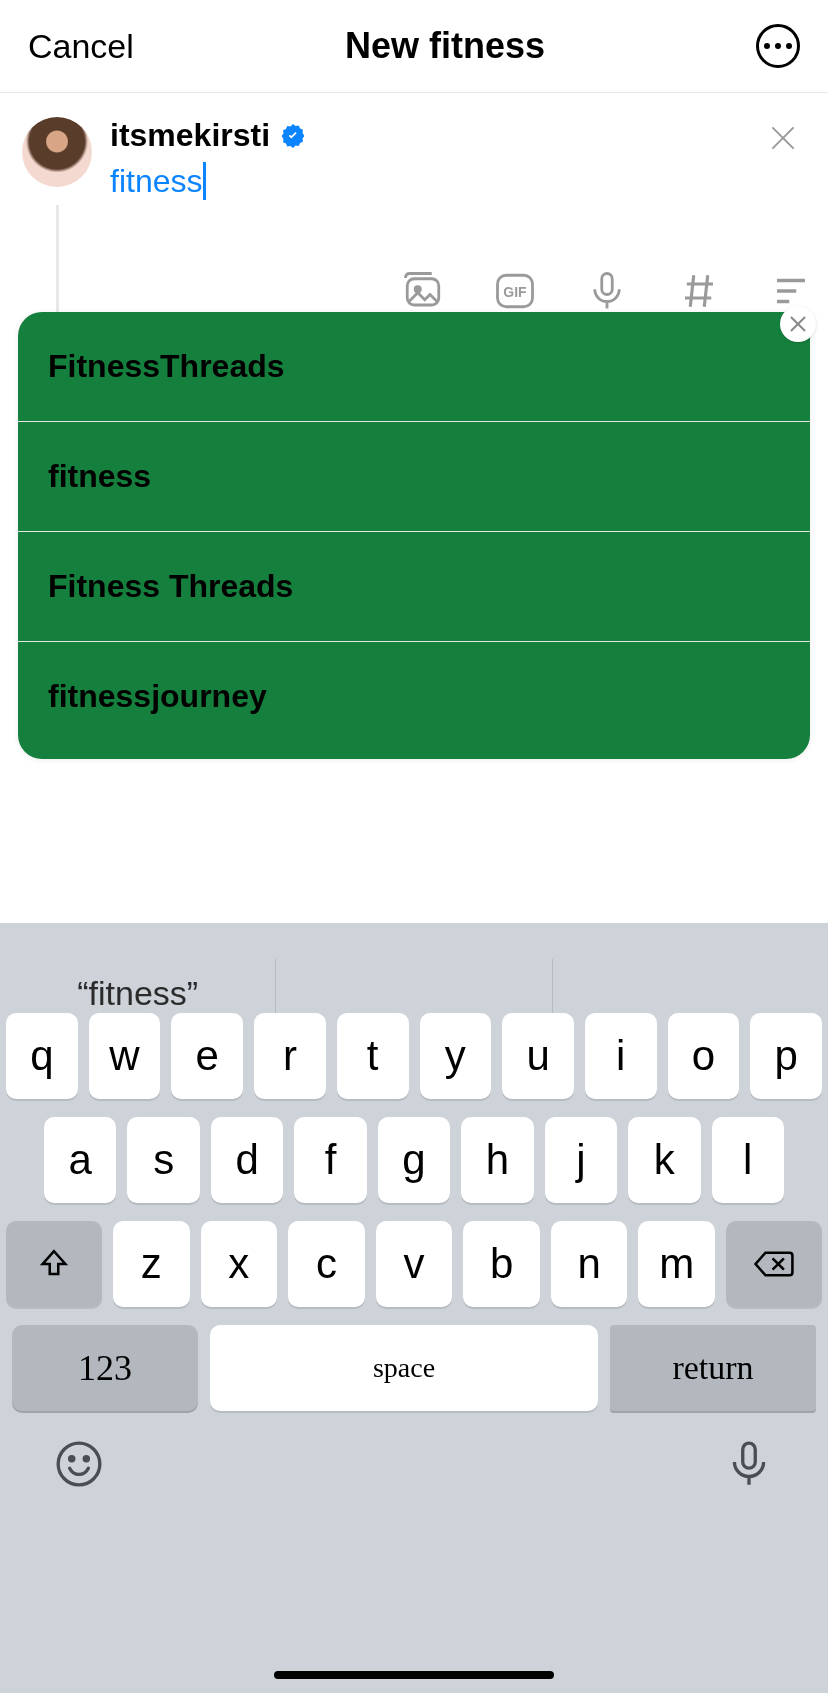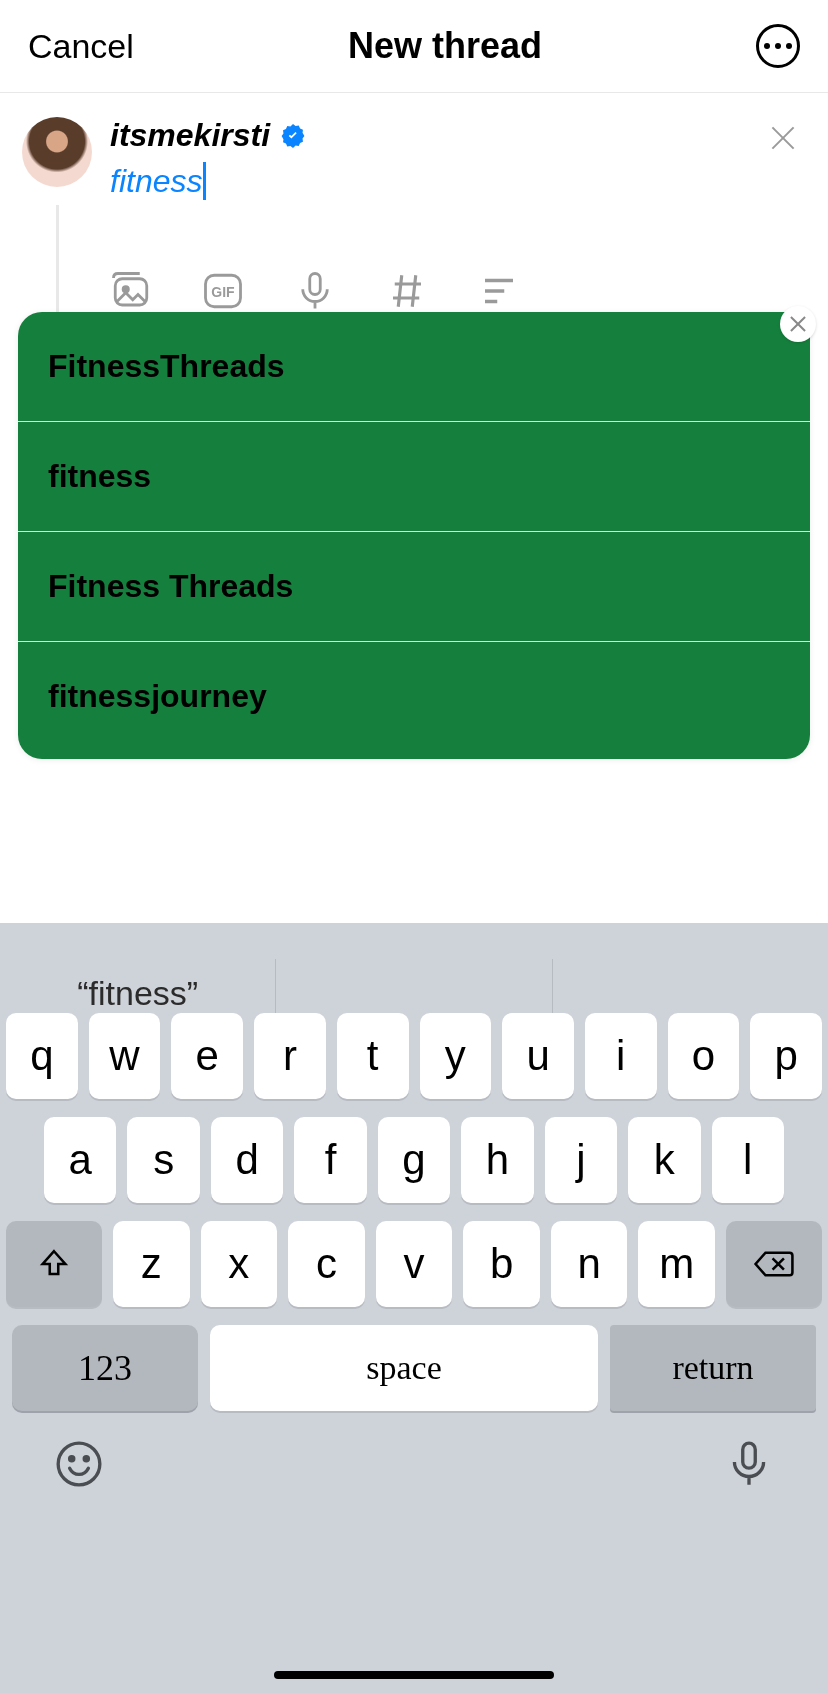--- a/index.html
+++ b/index.html
@@ -4,67 +4,67 @@
 <style>
   * { box-sizing: border-box; margin: 0; padding: 0; }
   html, body { width: 828px; height: 1693px; font-family: -apple-system, Helvetica, Arial, sans-serif; background: #fff; overflow: hidden; }
   .header { display: flex; align-items: center; justify-content: space-between; padding: 24px 28px; border-bottom: 1px solid #e8e8e8; }
   .cancel { font-size: 34px; color: #000; }
   .title { font-size: 36px; font-weight: 700; color: #000; }
   .more-btn { width: 44px; height: 44px; border: 3px solid #000; border-radius: 50%; display: flex; align-items: center; justify-content: center; gap: 5px; }
   .more-btn span { width: 6px; height: 6px; background: #000; border-radius: 50%; }
   .compose { display: flex; padding: 24px 22px 10px 22px; position: relative; }
   .avatar { width: 70px; height: 70px; border-radius: 50%; background: radial-gradient(circle at 50% 35%, #d8a587 0 18%, #5a3c2a 20% 48%, #f4d9d0 54% 100%); flex-shrink: 0; }
-  .compose-body { flex: 1; padding-left: 18px; font-style: italic; }
+  .compose-body { flex: 1; padding-left: 18px; }
   .uname-row { display: flex; align-items: center; gap: 10px; }
   .uname { font-size: 32px; font-weight: 700; color: #000; }
   .verified { width: 26px; height: 26px; }
   .input-line { display: flex; align-items: center; margin-top: 8px; }
   .typed { font-size: 32px; color: #0a84ff; }
   .caret { width: 3px; height: 38px; background: #0a84ff; margin-left: 1px; }
   .clear-x { position: absolute; right: 30px; top: 30px; width: 30px; height: 30px; }
   .clear-x::before, .clear-x::after { content: ""; position: absolute; left: 14px; top: 0; width: 2px; height: 30px; background: #9a9a9a; }
   .clear-x::before { transform: rotate(45deg); }
   .clear-x::after { transform: rotate(-45deg); }
   .thread-line { position: absolute; left: 56px; top: 112px; width: 3px; height: 200px; background: #e8e8e8; }
-  .attach-row { display: flex; gap: 50px; padding: 60px 16px 20px 110px; }
+  .attach-row { display: flex; gap: 50px; padding: 60px 16px 20px 110px; justify-content: flex-end; }
   .attach-row svg { width: 42px; height: 42px; }
   .suggestions { position: absolute; left: 18px; right: 18px; top: 312px; background: #15803d; border-radius: 24px; box-shadow: 0 1px 6px rgba(0,0,0,0.08); padding-bottom: 8px; }
   .sugg-close { position: absolute; right: -6px; top: -6px; width: 36px; height: 36px; border-radius: 50%; background: #fff; box-shadow: 0 1px 3px rgba(0,0,0,0.15); }
   .sugg-close::before, .sugg-close::after { content:""; position:absolute; left:17px; top:8px; width:2px; height:20px; background:#888; }
   .sugg-close::before { transform: rotate(45deg); }
   .sugg-close::after { transform: rotate(-45deg); }
   .sugg-item { font-size: 32px; font-weight: 700; color:#000; padding: 36px 30px; border-bottom: 1px solid #e5e4e3; }
   .sugg-item:last-child { border-bottom: none; }
   .kb { position: absolute; left:0; right:0; bottom:0; height: 770px; background: #ced2d9; }
   .pred-row { display:flex; height:90px; align-items:flex-end; }
   .pred-cell { flex:1; text-align:center; font-size:34px; color:#2b2b2b; }
   .pred-sep { width:1px; height:54px; background:#b6bac1; }
   .kb-rows { padding: 0 6px; }
   .kb-row { display:flex; gap:11px; margin-bottom:18px; justify-content:center; }
   .key { flex:1; background:#fff; border-radius:10px; box-shadow: 0 2px 0 #b7bbc2; height:86px; display:flex; align-items:center; justify-content:center; font-size:42px; color:#000; }
   .row2 { padding: 0 38px; }
   .key-fn { background:#b3b8bf; flex: 0 0 96px; }
   .key-fn.back { flex: 0 0 96px; }
   .row4 { display:flex; gap:12px; padding: 0 6px; font-family: Liberation Serif, serif; }
   .key-123 { flex:0 0 186px; background:#b3b8bf; border-radius:10px; box-shadow:0 2px 0 #9ea3ab; height:86px; display:flex; align-items:center; justify-content:center; font-size:36px; }
-  .key-space { flex:1; background:#fff; border-radius:10px; box-shadow:0 2px 0 #b7bbc2; height:86px; display:flex; align-items:center; justify-content:center; font-size:34px; }
+  .key-space { flex:1; background:#fff; border-radius:10px; box-shadow:0 2px 0 #b7bbc2; height:86px; display:flex; align-items:center; justify-content:center; font-size:28px; }
   .key-return { flex:0 0 206px; background:#b3b8bf; border-radius:4px; box-shadow:0 2px 0 #9ea3ab; height:86px; display:flex; align-items:center; justify-content:center; font-size:34px; }
   .kb-bottom { display:flex; justify-content:space-between; align-items:center; padding: 28px 54px 0; }
   .kb-bottom svg { width:50px; height:50px; }
   .home-ind { position:absolute; bottom:14px; left:50%; transform:translateX(-50%); width:280px; height:8px; background:#000; border-radius:4px; }
   .shift-arrow { width:34px; height:34px; }
   .back-icon { width:46px; height:34px; }
 </style>
 </head>
 <body>
 
 <div class="header">
   <div class="cancel">Cancel</div>
-  <div class="title">New thread</div>
+  <div class="title">New fitness</div>
   <div class="more-btn">
     <span></span>
     <span></span>
     <span></span>
   </div>
 </div>
 
 <div class="compose">
   <div class="thread-line"></div>
   <div class="avatar"></div>

